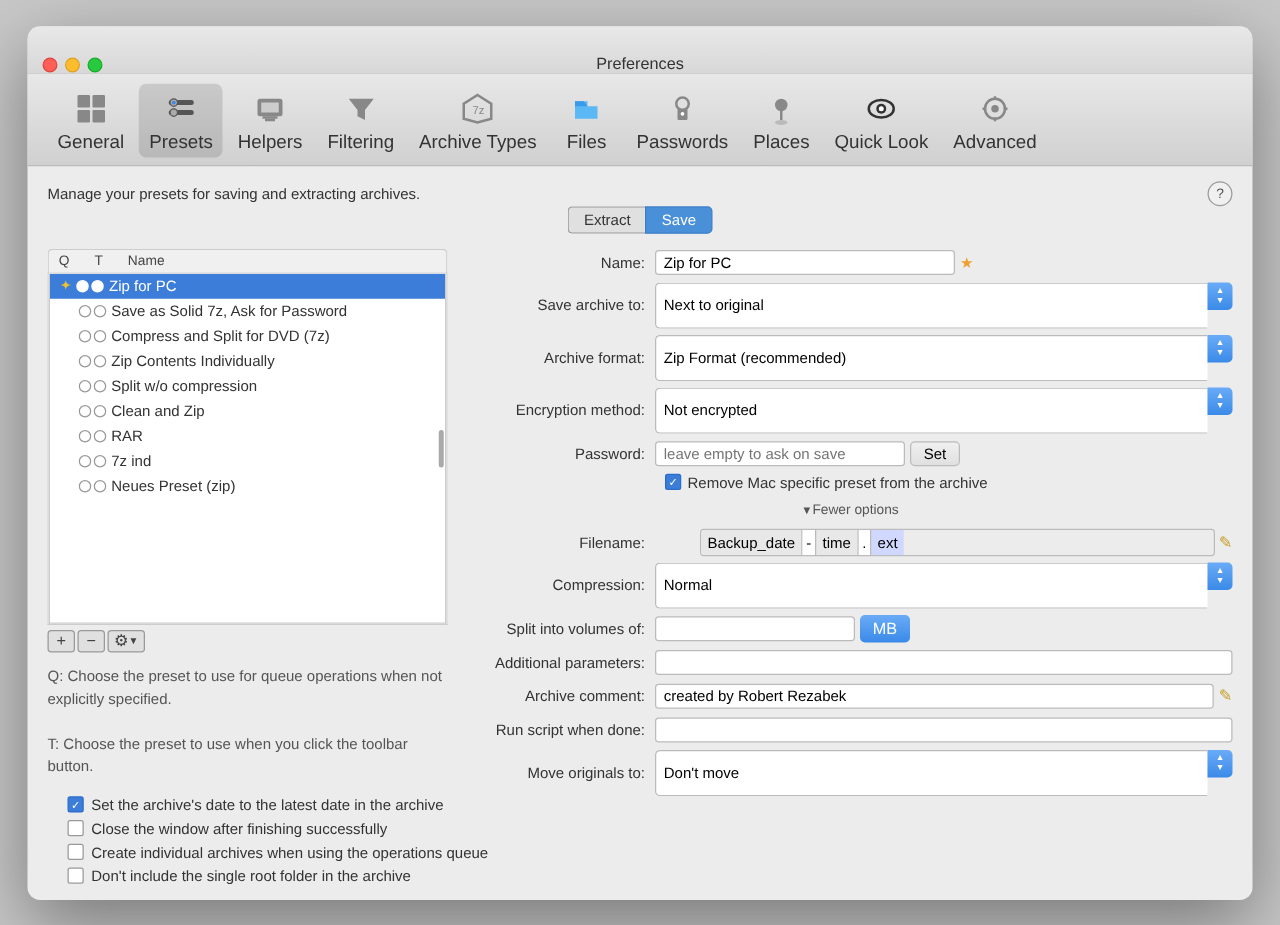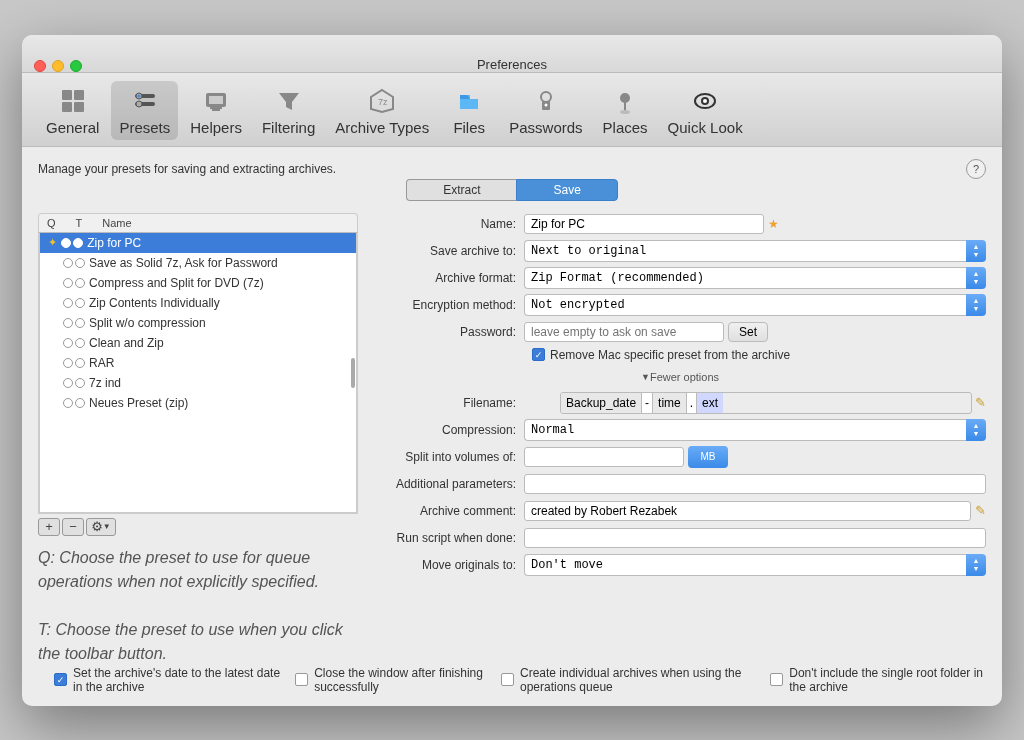--- a/index.html
+++ b/index.html
@@ -115,21 +115,21 @@
       cursor: pointer;
       color: #555;
     }
     .tab-bar {
       display: flex;
       justify-content: center;
       margin-bottom: 12px;
       gap: 0;
     }
     .tab-btn {
-      padding: 3px 36px;
+      padding: 3px 12px;
       font-size: 12px;
       cursor: pointer;
       border: 1px solid #999;
       background: #e0e0e0;
       color: #333;
     }
     .tab-btn:first-child { border-radius: 4px 0 0 4px; border-right: none; }
     .tab-btn:last-child { border-radius: 0 4px 4px 0; }
     .tab-btn.active {
       background: #4a90d9;
@@ -205,24 +205,23 @@
       border-radius: 3px;
       display: flex;
       align-items: center;
       justify-content: center;
       cursor: pointer;
       font-size: 13px;
       color: #444;
     }
     .footer-notes {
       margin-top: 6px;
-      font-size: 16px;
+      font-size: 12px;
       color: #555;
       line-height: 1.5;
-      font-style: italic;
     }
     .right-panel {
       flex: 1;
       display: flex;
       flex-direction: column;
       gap: 5px;
     }
     .form-row {
       display: flex;
       align-items: center;
@@ -263,30 +262,29 @@
       justify-content: center;
       cursor: pointer;
       flex-shrink: 0;
     }
     .select-with-arrows {
       flex: 1;
       display: flex;
     }
     .select-text-part {
       flex: 1;
-      height: 22px;
+      height: 37px;
       border: 1px solid #bbb;
       border-right: none;
       border-radius: 4px 0 0 4px;
       padding: 0 6px;
       font-size: 12px;
       background: white;
       display: flex;
       align-items: center;
-      font-family: Liberation Mono, monospace;
     }
     .checkbox-row {
       display: flex;
       align-items: center;
       gap: 5px;
       margin-left: 158px;
       font-size: 12px;
       color: #333;
     }
     .checkbox {
@@ -336,21 +334,21 @@
       border-radius: 4px;
       font-size: 12px;
       cursor: pointer;
       height: 20px;
       display: flex;
       align-items: center;
     }
     .bottom-checkboxes {
       margin-top: 0;
       display: flex;
-      flex-direction: row;
+      flex-direction: column;
       gap: 5px;
       padding-left: 16px;
     }
     .bottom-checkbox-row {
       display: flex;
       align-items: center;
       gap: 6px;
       font-size: 12px;
       color: #333;
     }
@@ -470,20 +468,33 @@
     <div class="toolbar-item">
       <div class="toolbar-icon">
         <svg width="28" height="28" viewBox="0 0 28 28">
             <ellipse cx="14" cy="14" rx="10" ry="7" fill="none" stroke="#333" stroke-width="2"></ellipse>
             <circle cx="14" cy="14" r="4" fill="#333"></circle>
             <circle cx="14" cy="14" r="2" fill="white"></circle>
           </svg>
       </div>
       <span class="toolbar-label">Quick Look</span>
     </div>
+    <div class="toolbar-item">
+      <div class="toolbar-icon">
+        <svg width="28" height="28" viewBox="0 0 28 28">
+            <circle cx="14" cy="14" r="8" fill="none" stroke="#888" stroke-width="2"></circle>
+            <circle cx="14" cy="14" r="3" fill="#888"></circle>
+            <line x1="14" y1="4" x2="14" y2="7" stroke="#888" stroke-width="2"></line>
+            <line x1="14" y1="21" x2="14" y2="24" stroke="#888" stroke-width="2"></line>
+            <line x1="4" y1="14" x2="7" y2="14" stroke="#888" stroke-width="2"></line>
+            <line x1="21" y1="14" x2="24" y2="14" stroke="#888" stroke-width="2"></line>
+          </svg>
+      </div>
+      <span class="toolbar-label">Advanced</span>
+    </div>
   </div>
 
   <div class="content">
     <div class="top-bar">
       <span class="description">Manage your presets for saving and extracting archives.</span>
       <div class="help-btn">?</div>
     </div>
 
     <div class="tab-bar">
       <button class="tab-btn">Extract</button>
@@ -687,21 +698,21 @@
                 </div>
               </div>
             </div>
           </div>
         </div>
 
         <div class="form-row">
           <span class="form-label">Split into volumes of:</span>
           <div class="form-control">
             <input type="text" class="text-input" value="" style="max-width: 160px;">
-            <div class="blue-select" style="width:40px;font-size:10px;border-radius:4px;">
+            <div class="blue-select" style="width:40px;font-size:13px;border-radius:4px;">
               <span>MB</span>
             </div>
           </div>
         </div>
 
         <div class="form-row">
           <span class="form-label">Additional parameters:</span>
           <div class="form-control">
             <input type="text" class="text-input" value="" style="">
           </div>

